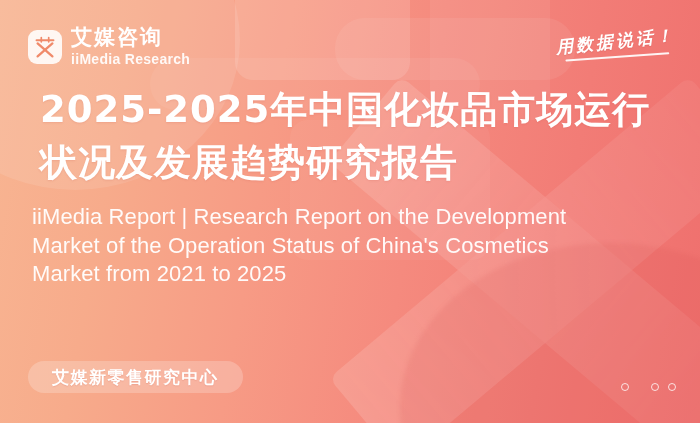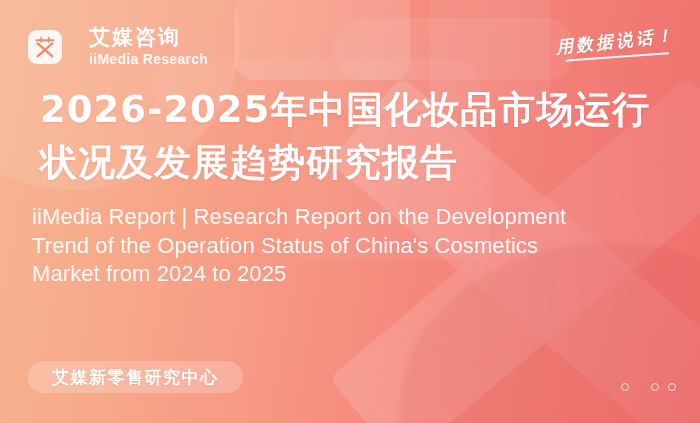--- a/index.html
+++ b/index.html
@@ -42,21 +42,21 @@
   .wm-soft{
     position:absolute;right:-120px;bottom:-150px;width:420px;height:330px;
     border-radius:50%;background:rgba(214,80,80,.14);filter:blur(2px);
   }
   .wm-soft2{
     position:absolute;left:-90px;top:-110px;width:330px;height:300px;
     border-radius:50%;background:rgba(255,255,255,.10);
   }
 
   
-  .logo{position:absolute;left:28px;top:27px;display:flex;align-items:center;gap:27px;}
+  .logo{position:absolute;left:28px;top:27px;display:flex;align-items:center;gap:9px;}
   .logo-mark{
     width:34px;height:34px;border-radius:9px;background:rgba(255,255,255,.88);
     display:flex;align-items:center;justify-content:center;flex:none;
   }
   .logo-mark svg{display:block;}
   .logo-txt{display:flex;flex-direction:column;line-height:1;}
   .logo-cn{
     font-size:21px;font-weight:700;color:#ffffff;letter-spacing:2px;
     font-family:"DejaVu Sans","Liberation Sans",sans-serif;
   }
@@ -150,26 +150,26 @@
       <div class="logo-cn">艾媒咨询</div>
       <div class="logo-en">iiMedia Research</div>
     </div>
   </div>
 
   <div class="tagline">
     <div class="tagline-cn">用数据说话！</div>
     <div class="tagline-rule"></div>
   </div>
 
-  <div class="title-cn">2026-2025年中国化妆品市场运行状况及发展趋势研究报告</div>
+  <div class="title-cn">2025-2025年中国化妆品市场运行状况及发展趋势研究报告</div>
 
   <div class="title-en">
     <div>iiMedia Report | Research Report on the Development</div>
-    <div>Trend of the Operation Status of China's Cosmetics</div>
-    <div>Market from 2024 to 2025</div>
+    <div>Market of the Operation Status of China's Cosmetics</div>
+    <div>Market from 2021 to 2025</div>
   </div>
 
   <div class="badge">
     <span>艾媒新零售研究中心</span>
   </div>
 
   <div class="dots">
     <div class="d s1"></div>
     <div class="d s2"></div>
     <div class="d"></div>

